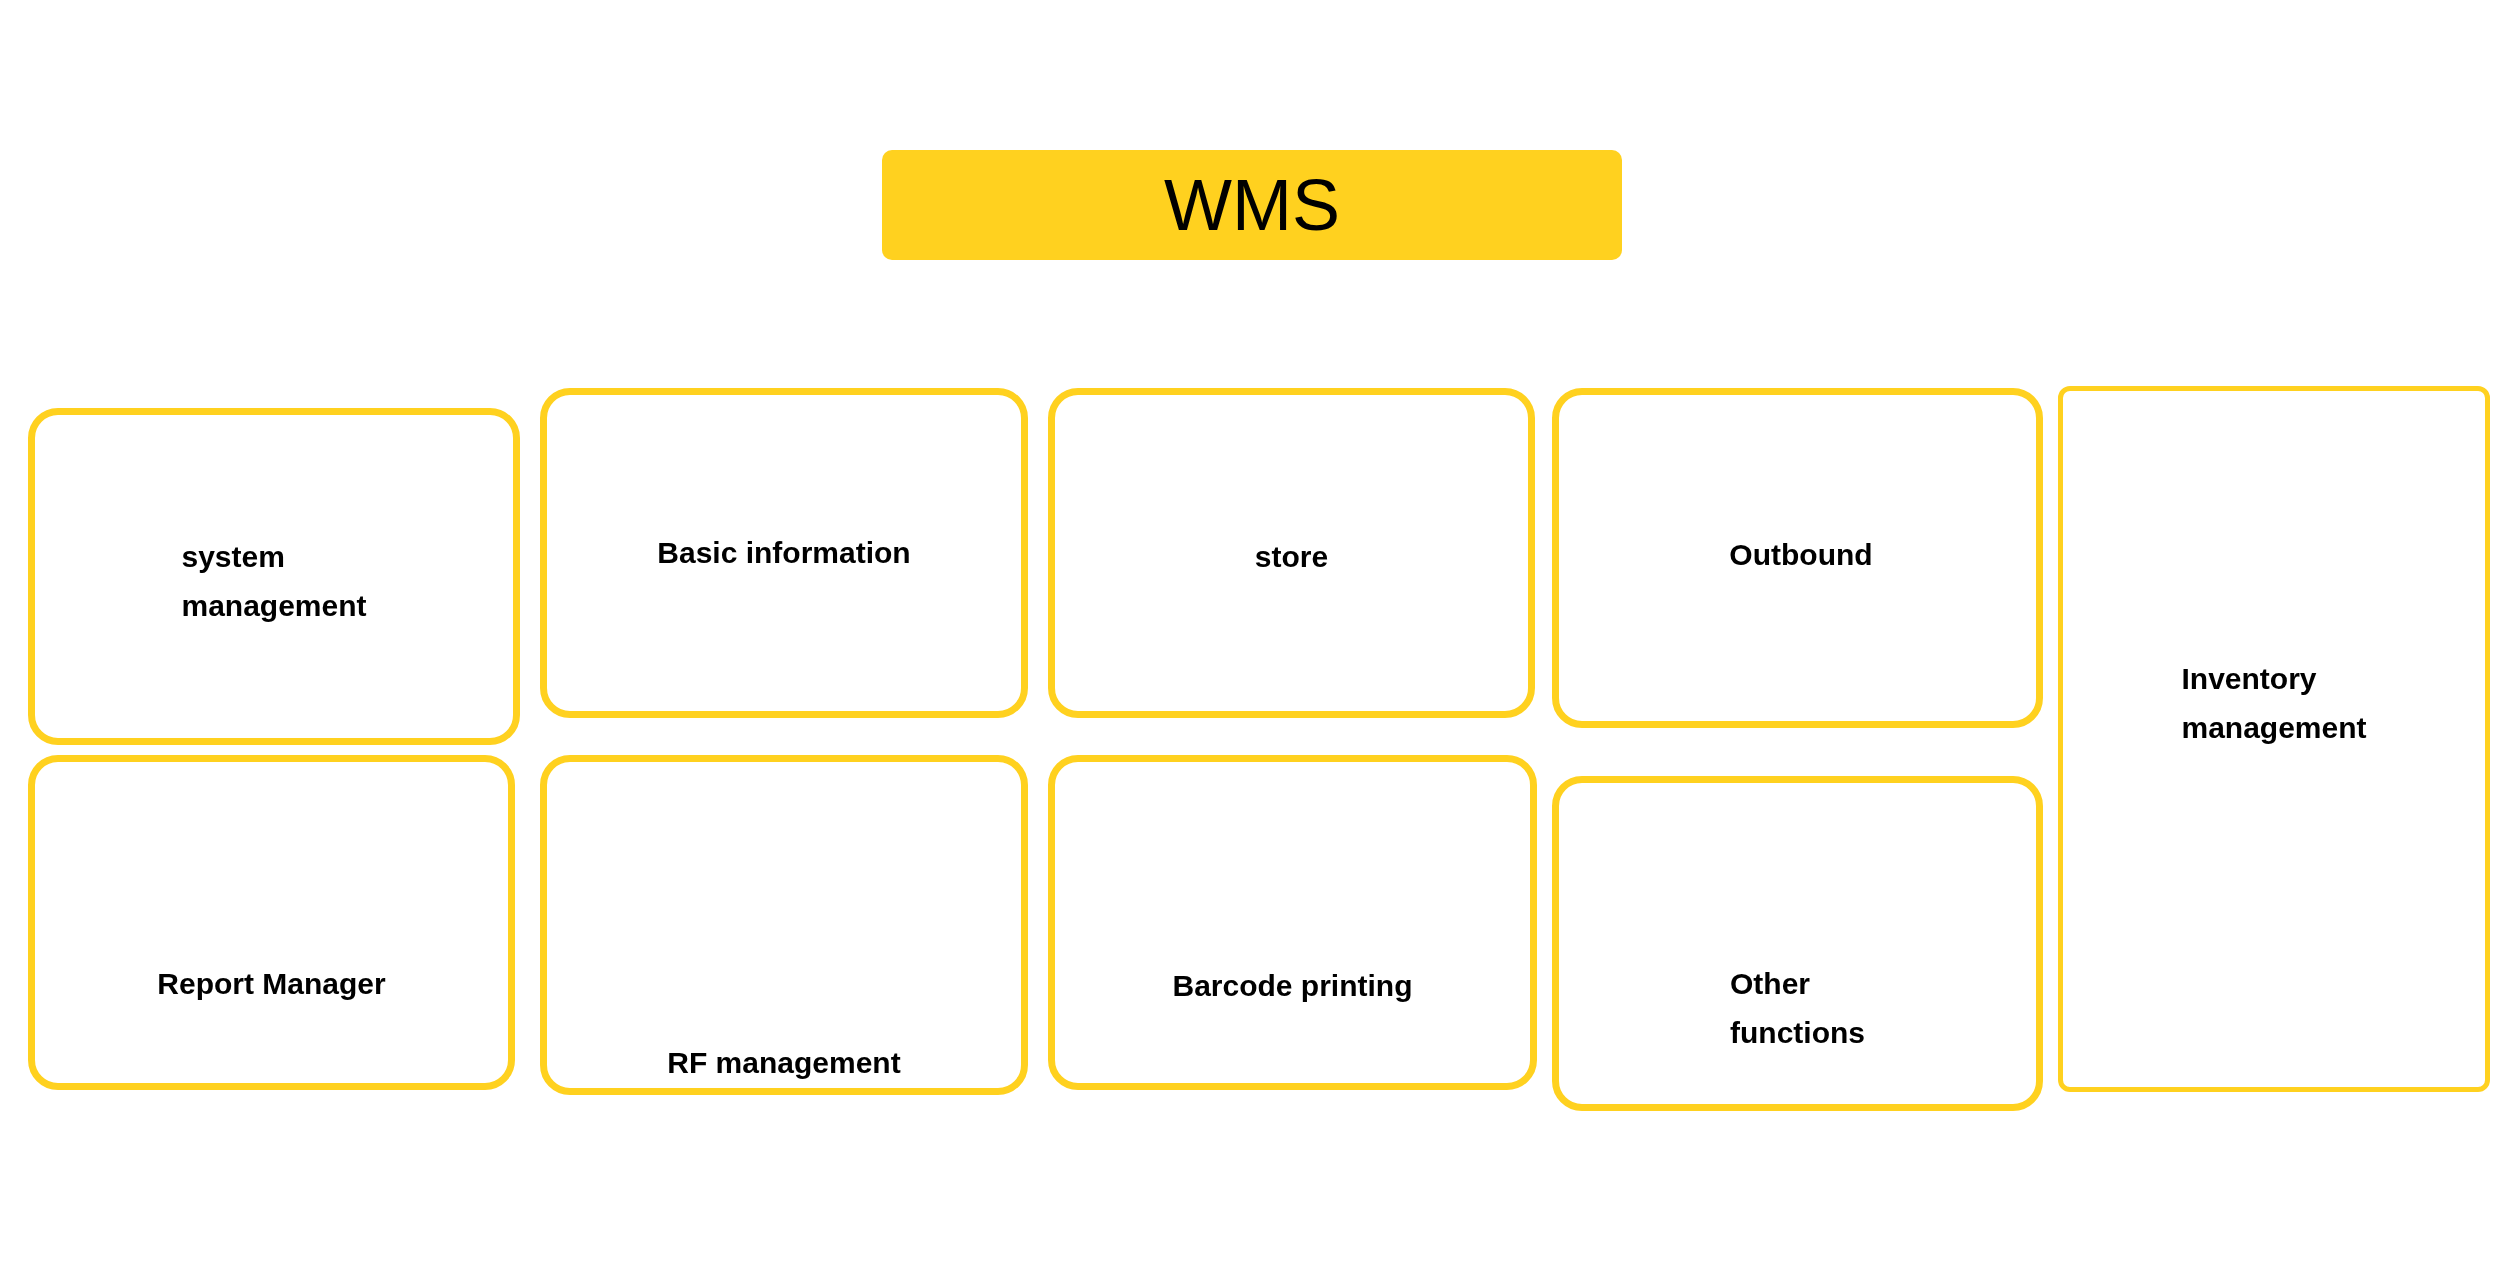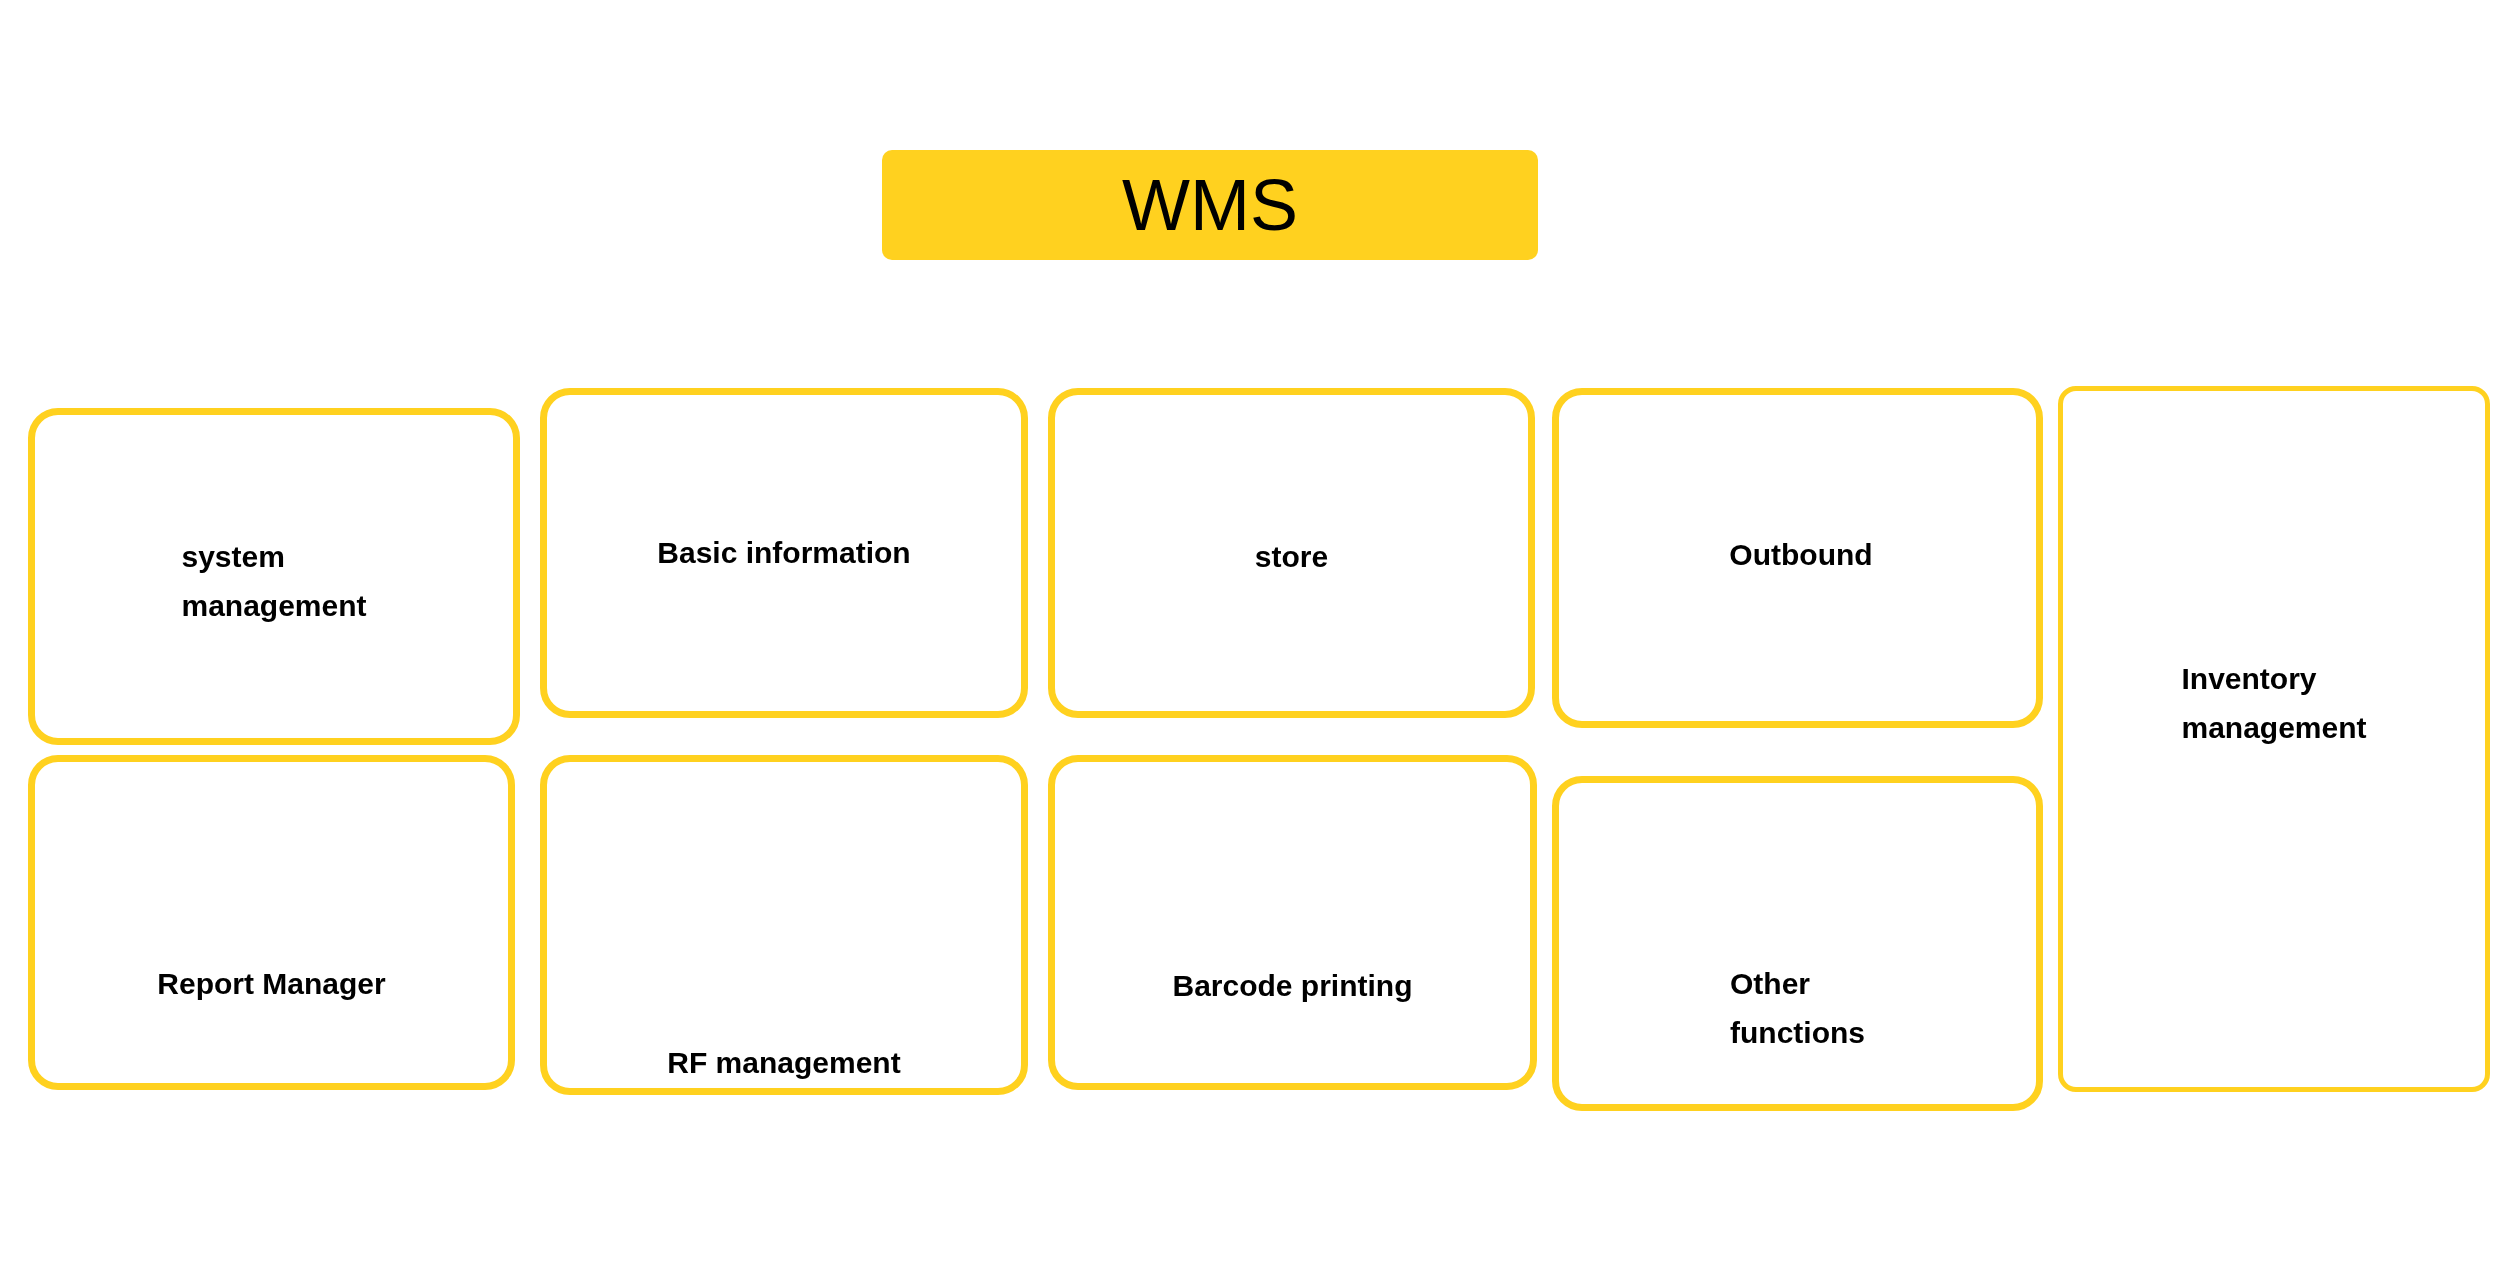--- a/index.html
+++ b/index.html
@@ -21,21 +21,21 @@
     top: 0;
     width: 2506px;
     height: 1268px;
   }
 
   
   .title-box {
     position: absolute;
     left: 882px;
     top: 150px;
-    width: 656px;
+    width: 740px;
     height: 110px;
     background: #FFD11F;
     border-radius: 10px;
     display: flex;
     align-items: center;
     justify-content: center;
     box-sizing: border-box;
   }
   .title-text {
     font-size: 72px;
@@ -51,21 +51,21 @@
     position: absolute;
     background: #ffffff;
     border: 7px solid #FFD11F;
     border-radius: 30px;
     box-sizing: border-box;
     display: flex;
     justify-content: center;
   }
   .card.tall {
     border-width: 5px;
-    border-radius: 18px;
+    border-radius: 12px;
   }
   .card-label {
     font-size: 30px;
     font-weight: bold;
     color: #000000;
     line-height: 1.62;
     text-align: left;
     white-space: pre-line;
   }
 

